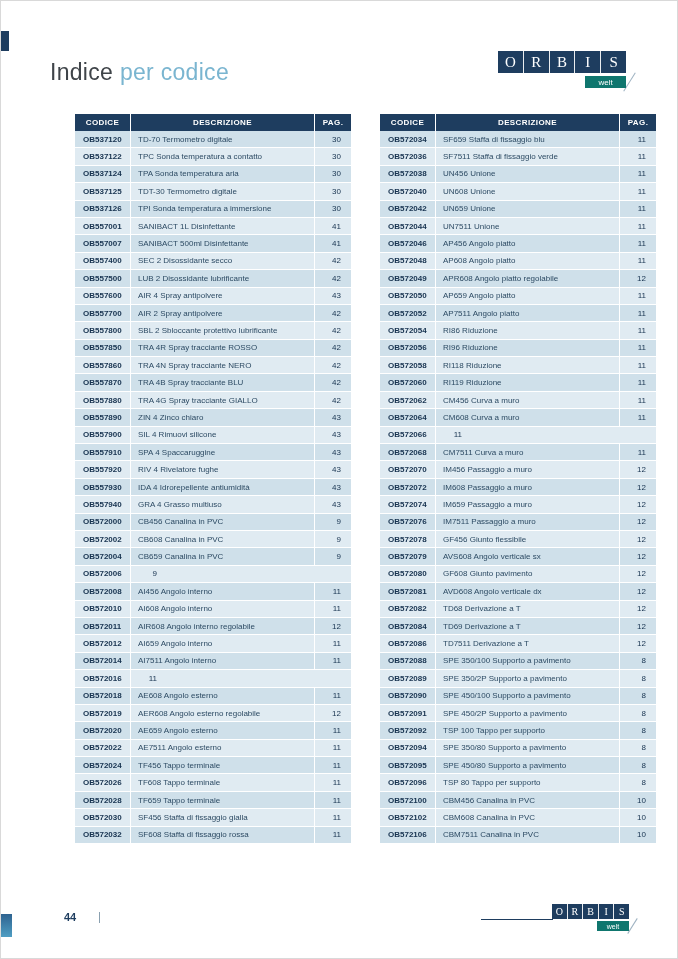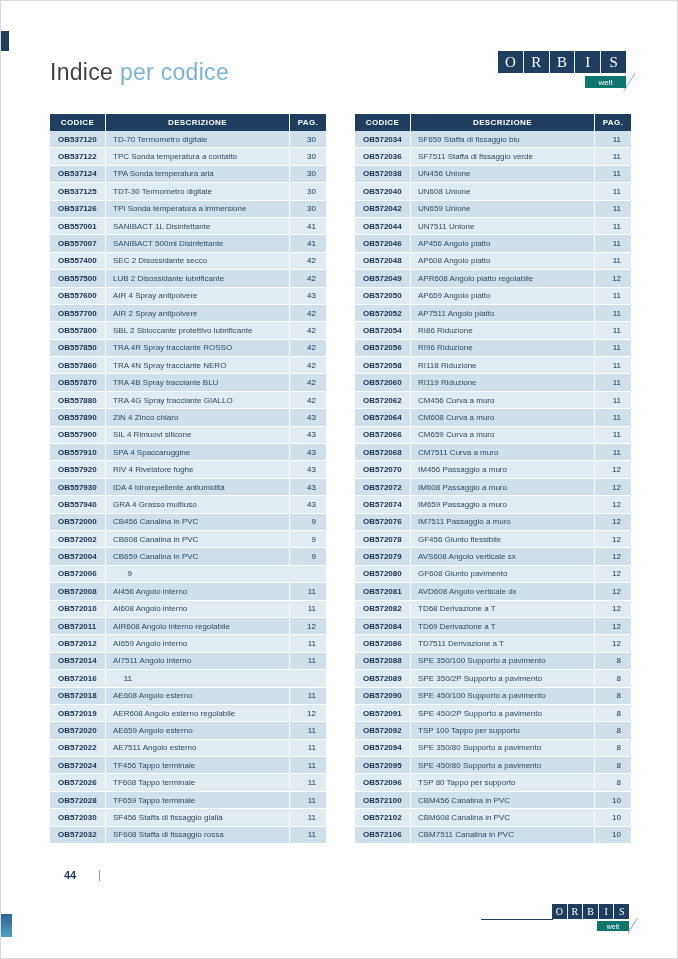--- a/index.html
+++ b/index.html
@@ -33,40 +33,40 @@
   .orbis-top .orbis-letter{font-size:15px;}
   .orbis-bottom .orbis-letter{font-size:10px;}
   .welt-box{position:absolute;background:#0f766e;color:#fff;display:flex;align-items:center;justify-content:center;}
   .welt-top{left:584px;top:75px;width:41px;height:12px;font-size:8px;}
   .welt-bottom{left:596px;top:920px;width:32px;height:10px;font-size:7px;}
   .welt-slash{position:absolute;width:1px;background:#9fb3c2;transform:rotate(32deg);}
   .welt-slash.top{left:628px;top:70px;height:22px;}
   .welt-slash.bottom{left:631px;top:916px;height:18px;}
   .footer-rule{position:absolute;left:480px;top:918px;width:72px;height:1px;background:#1e3d5f;}
   
-  .tbl{position:absolute;top:113px;width:276px;}
+  .tbl{position:absolute;top:113px;width:276px;margin-left:25px;}
   .tbl-left{left:49px;}
   .tbl-right{left:354px;}
   .thead{display:flex;height:17px;background:#1e3d5f;box-sizing:border-box;}
   .thead span{
     color:#ffffff;font-size:8px;font-weight:700;letter-spacing:.4px;
     display:flex;align-items:center;justify-content:center;box-sizing:border-box;
   }
   .h-code{width:56px;border-right:1px solid #fff;}
   .h-desc{width:184px;border-right:1px solid #fff;}
   .h-pag{width:36px;}
   .trow{display:flex;height:17.4px;box-sizing:border-box;border-bottom:1px solid #ffffff;}
   .trow:nth-child(odd){background:#cfe0ea;}
   .trow:nth-child(even){background:#e0ebf2;}
   .trow span{display:flex;align-items:center;box-sizing:border-box;font-size:8px;}
   .c-code{width:56px;padding-left:8px;font-weight:700;color:#16324f;border-right:1px solid #ffffff;}
   .c-desc{width:184px;padding-left:7px;color:#2c4a63;border-right:1px solid #ffffff;}
   .c-pag{width:36px;justify-content:flex-end;padding-right:10px;color:#16324f;}
   
-  .pagenum{position:absolute;left:63px;top:868px;font-size:11px;color:#1e3d5f;display:flex;align-items:center;gap:23px;}
+  .pagenum{position:absolute;left:63px;top:910px;font-size:11px;color:#1e3d5f;display:flex;align-items:center;gap:23px;}
   .pagenum .num{font-weight:700;}
   .pagenum .bar{display:inline-block;width:1px;height:11px;background:#8aa0b0;}
 </style>
 </head>
 <body>
 
 <div class="page">
 
   <div class="edge-tab-top"></div>
   <div class="edge-tab-bottom"></div>
@@ -386,21 +386,20 @@
           <span class="c-desc">CM456 Curva a muro</span>
           <span class="c-pag">11</span>
         </div>
         <div class="trow">
           <span class="c-code">OB572064</span>
           <span class="c-desc">CM608 Curva a muro</span>
           <span class="c-pag">11</span>
         </div>
         <div class="trow">
           <span class="c-code">OB572066</span>
-          <span class="c-desc">CM659 Curva a muro</span>
           <span class="c-pag">11</span>
         </div>
         <div class="trow">
           <span class="c-code">OB572068</span>
           <span class="c-desc">CM7511 Curva a muro</span>
           <span class="c-pag">11</span>
         </div>
         <div class="trow">
           <span class="c-code">OB572070</span>
           <span class="c-desc">IM456 Passaggio a muro</span>

